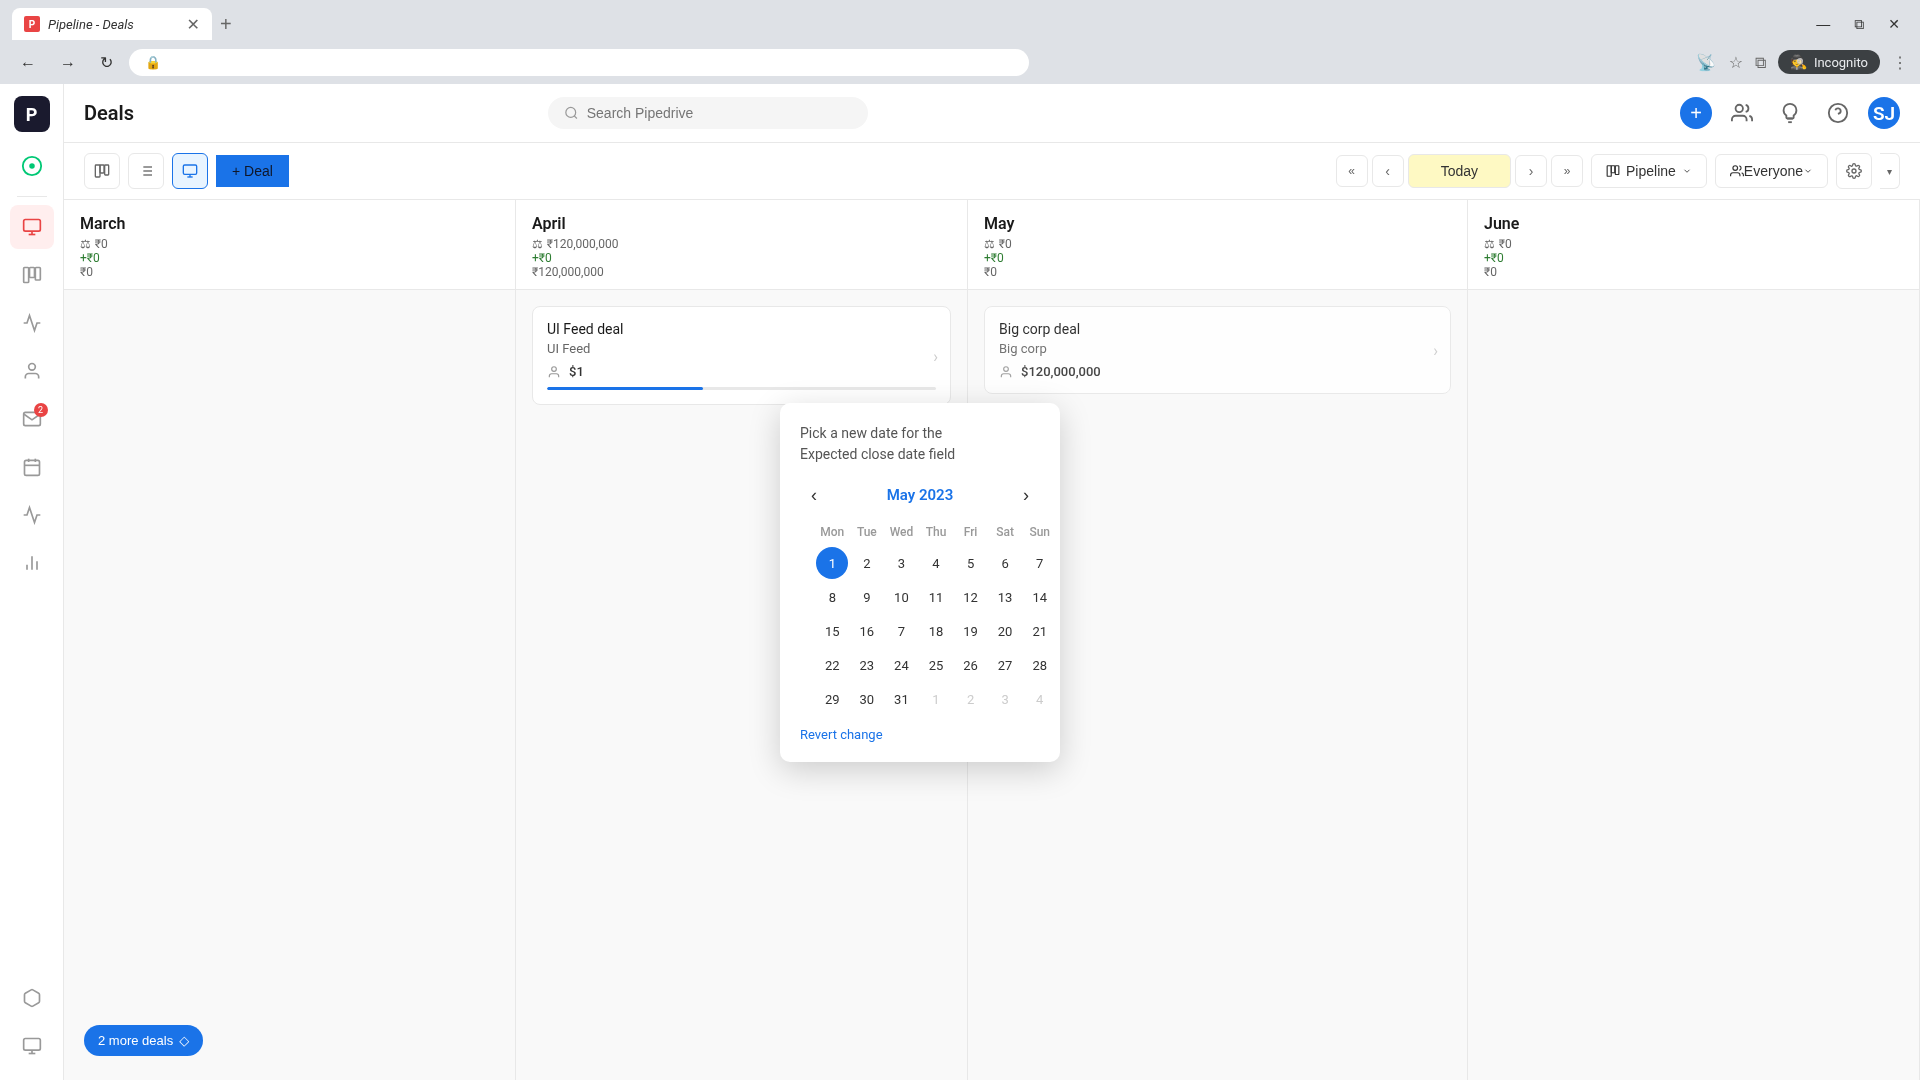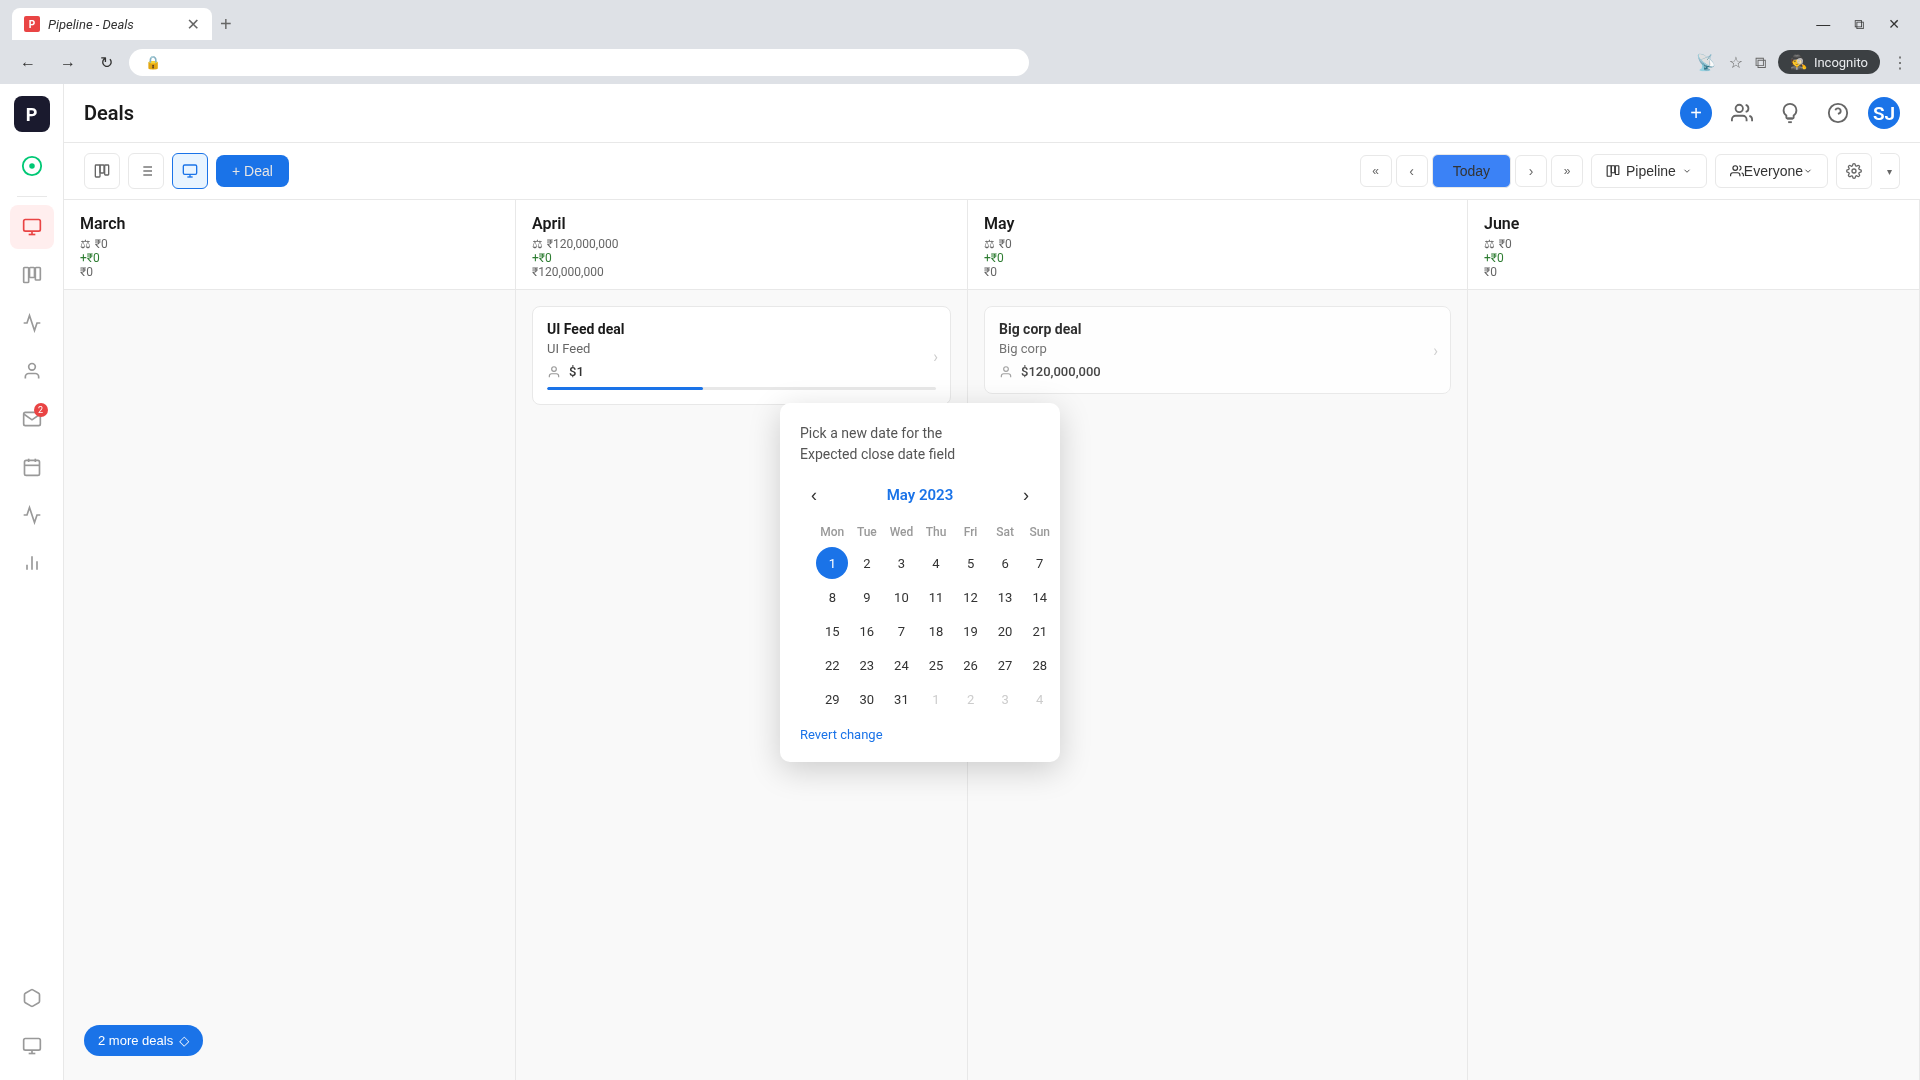--- a/index.html
+++ b/index.html
@@ -45,33 +45,33 @@
     .search-input { background: none; border: none; outline: none; font-size: 14px; color: #666; width: 100%; }
     .header-actions { margin-left: auto; display: flex; align-items: center; gap: 12px; }
     .add-btn { background: #1a73e8; color: white; border: none; border-radius: 50%; width: 32px; height: 32px; font-size: 20px; cursor: pointer; display: flex; align-items: center; justify-content: center; }
     .header-icon { color: #666; font-size: 20px; cursor: pointer; width: 36px; height: 36px; display: flex; align-items: center; justify-content: center; border-radius: 50%; }
     .avatar { width: 32px; height: 32px; background: #1a73e8; border-radius: 50%; display: flex; align-items: center; justify-content: center; color: white; font-size: 19px; font-weight: 600; cursor: pointer; }
 
     
     .toolbar { background: #fff; border-bottom: 1px solid #e8e8e8; padding: 10px 20px; display: flex; align-items: center; gap: 8px; }
     .view-btn { width: 36px; height: 36px; border: 1px solid #e8e8e8; border-radius: 6px; background: #fff; cursor: pointer; display: flex; align-items: center; justify-content: center; color: #666; font-size: 16px; }
     .view-btn.active { background: #e8f4ff; border-color: #1a73e8; color: #1a73e8; }
-    .add-deal-btn { display: flex; align-items: center; gap: 6px; background: #1a73e8; color: #e5e5e5; border: none; border-radius: 8px; padding: 8px 16px; font-size: 14px; font-weight: 500; cursor: pointer; }
+    .add-deal-btn { display: flex; align-items: center; gap: 6px; background: #1a73e8; color: #0f172a; border: none; border-radius: 0; padding: 8px 16px; font-size: 14px; font-weight: 500; cursor: pointer; }
     .toolbar-spacer { flex: 1; }
     .nav-group { display: flex; align-items: center; gap: 4px; }
     .nav-arrow { width: 32px; height: 32px; border: 1px solid #e8e8e8; background: #fff; border-radius: 6px; cursor: pointer; display: flex; align-items: center; justify-content: center; color: #666; font-size: 14px; }
-    .today-btn { padding: 8px 20px; border: 1px solid #e8e8e8; background: #3b82f6; border-radius: 6px; font-size: 14px; cursor: pointer; color: #333; }
+    .today-btn { padding: 8px 32px; border: 1px solid #e8e8e8; background: #fef9c3; border-radius: 6px; font-size: 14px; cursor: pointer; color: #333; }
     .pipeline-btn { display: flex; align-items: center; gap: 6px; padding: 8px 14px; border: 1px solid #e8e8e8; background: #fff; border-radius: 6px; font-size: 14px; cursor: pointer; color: #333; }
     .everyone-btn { display: flex; align-items: center; gap: 0; padding: 8px 14px; border: 1px solid #e8e8e8; background: #fff; border-radius: 6px; font-size: 14px; cursor: pointer; color: #333; }
     .settings-btn { width: 36px; height: 36px; border: 1px solid #e8e8e8; background: #fff; border-radius: 6px; cursor: pointer; display: flex; align-items: center; justify-content: center; color: #666; }
     .chevron-btn { width: 20px; height: 36px; border: 1px solid #e8e8e8; border-left: none; background: #fff; border-radius: 0 6px 6px 0; cursor: pointer; display: flex; align-items: center; justify-content: center; color: #666; font-size: 10px; }
 
     
     .deal-card { background: #fff; border-radius: 8px; border: 1px solid #e8e8e8; padding: 14px; margin-bottom: 8px; position: relative; cursor: pointer; }
-    .deal-title { font-size: 14px; font-weight: 700; color: #1a1a1a; margin-bottom: 4px; }
+    .deal-title { font-size: 14px; font-weight: 400; color: #1a1a1a; margin-bottom: 4px; }
     .deal-company { font-size: 13px; color: #666; margin-bottom: 8px; }
     .deal-footer { display: flex; align-items: center; gap: 8px; }
     .deal-value { font-size: 13px; color: #333; font-weight: 500; }
     .deal-arrow { position: absolute; right: 12px; top: 50%; transform: translateY(-50%); color: #ccc; font-size: 16px; }
 
     
     .datepicker-overlay { position: fixed; top: 0; left: 0; width: 1920px; height: 1080px; z-index: 100; pointer-events: none; }
     .datepicker-popup { position: absolute; top: 403px; left: 780px; width: 280px; background: #fff; border-radius: 10px; box-shadow: 0 8px 32px rgba(0,0,0,0.18); padding: 20px; pointer-events: all; }
     .datepicker-hint { font-size: 14px; color: #555; margin-bottom: 16px; line-height: 1.5; }
     .datepicker-nav { display: flex; align-items: center; justify-content: space-between; margin-bottom: 12px; }
@@ -220,20 +220,27 @@
           <line x1="8" y1="21" x2="16" y2="21"></line>
           <line x1="12" y1="17" x2="12" y2="21"></line>
         </svg>
     </div>
   </div>
 
   <div class="main-content">
 
     <div class="app-header">
       <span class="page-title">Deals</span>
+      <div class="search-bar">
+        <svg width="16" height="16" viewBox="0 0 24 24" fill="none" stroke="#999" stroke-width="2">
+            <circle cx="11" cy="11" r="8"></circle>
+            <line x1="21" y1="21" x2="16.65" y2="16.65"></line>
+          </svg>
+        <input class="search-input" placeholder="Search Pipedrive" style="">
+      </div>
       <div class="header-actions">
         <button class="add-btn">+</button>
         <div class="header-icon">
           <svg width="22" height="22" viewBox="0 0 24 24" fill="none" stroke="#666" stroke-width="2">
               <path d="M17 21v-2a4 4 0 0 0-4-4H5a4 4 0 0 0-4 4v2"></path>
               <circle cx="9" cy="7" r="4"></circle>
               <path d="M23 21v-2a4 4 0 0 0-3-3.87"></path>
               <path d="M16 3.13a4 4 0 0 1 0 7.75"></path>
             </svg>
         </div>

